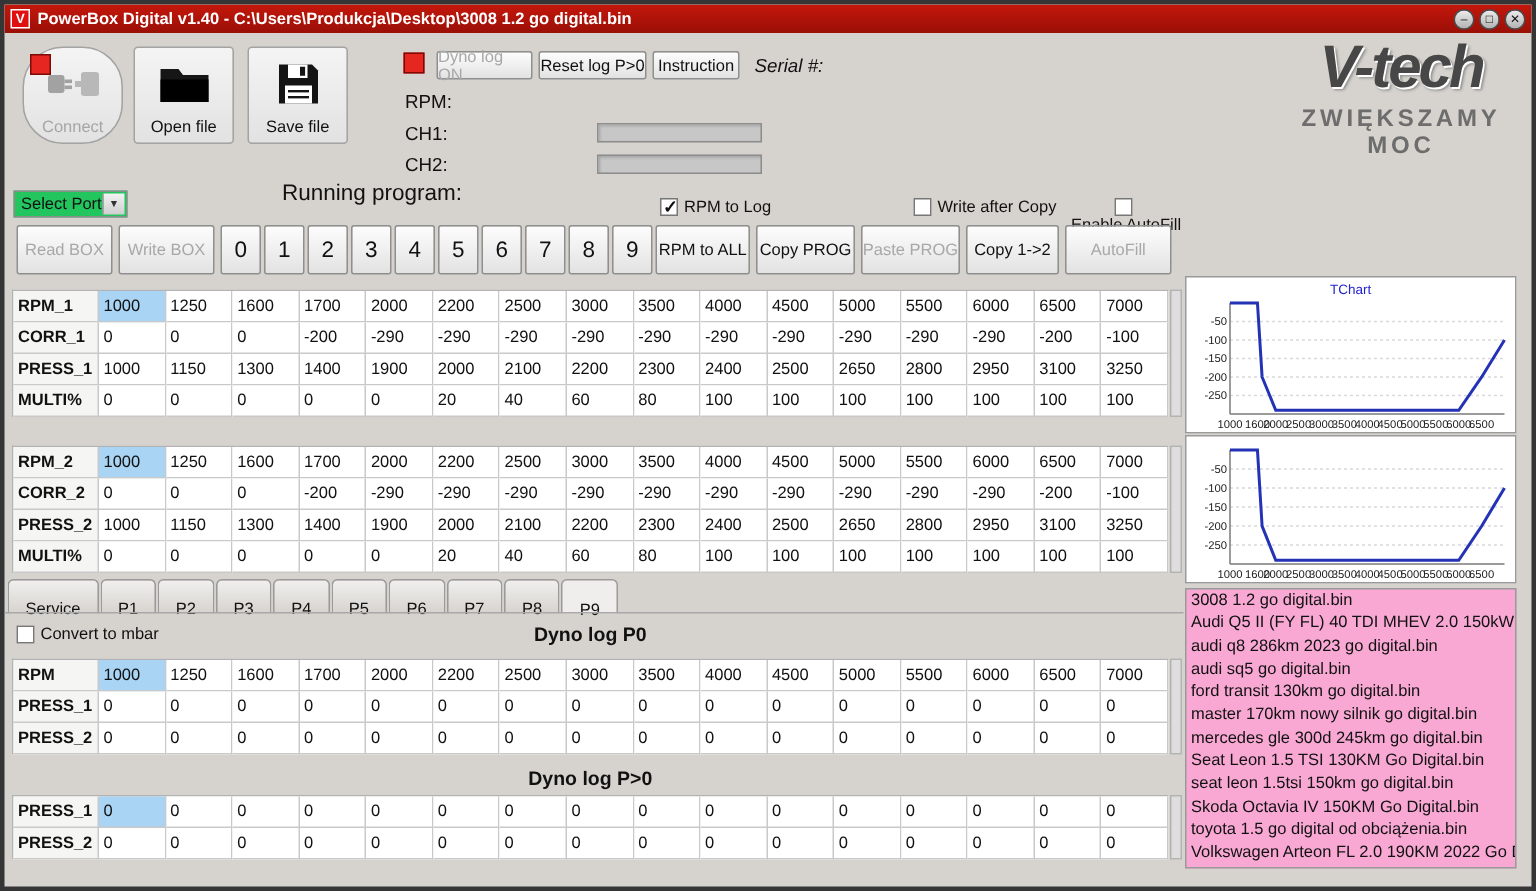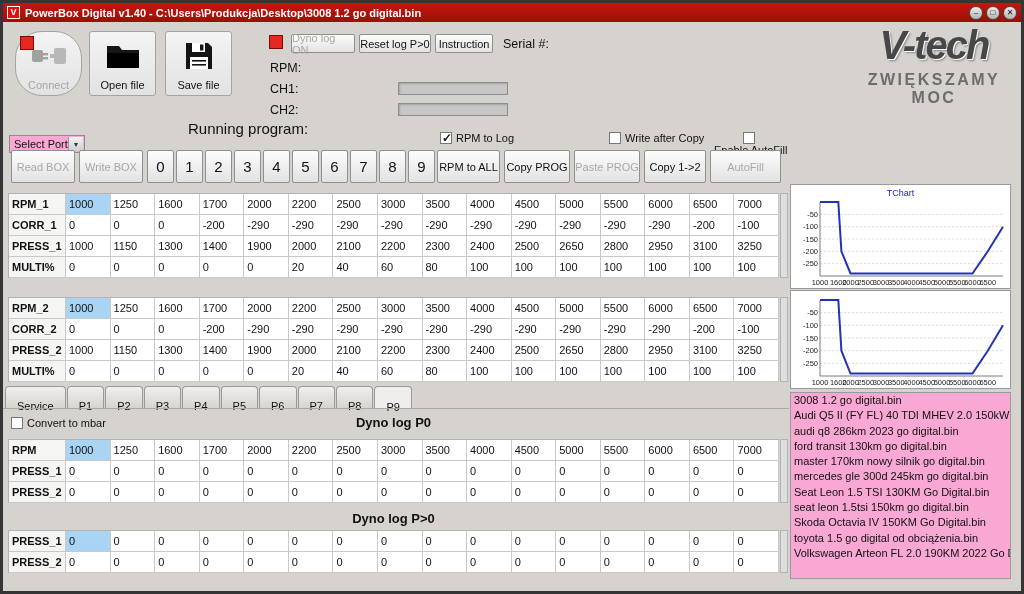--- a/index.html
+++ b/index.html
@@ -45,22 +45,22 @@
     font-size:11px; color:#111; display:flex; align-items:center; justify-content:center;
     position:absolute; cursor:pointer;
   }
   .btn.disabled { color:#a8a8a8; }
   .lbl { position:absolute; font-size:12.5px; }
   .pbar {
     position:absolute; left:395px; width:110px; height:13px;
     background:#c7c7c7; border:1px solid #8d8d8d; box-shadow:inset 1px 1px 2px rgba(0,0,0,.18);
   }
   .dropdown {
-    position:absolute; left:6px; top:132px; width:76px; height:18px;
-    background:#f9a8d4; border:1px solid #8c8c8c; font-size:11px;
+    position:absolute; left:6px; top:124px; width:76px; height:18px;
+    background:#22c55e; border:1px solid #8c8c8c; font-size:11px;
     display:flex; align-items:center; padding-left:4px;
   }
   .dropdown .dd-arrow {
     position:absolute; right:1px; top:1px; bottom:1px; width:15px;
     background:linear-gradient(#f2f2f2,#cfcfcf); border-left:1px solid #9a9a9a;
     font-size:7px; display:flex; align-items:center; justify-content:center; color:#333;
   }
   .run-lbl { position:absolute; left:185px; top:117px; font-size:15px; }
   
   .chkwrap { position:absolute; font-size:11px; display:flex; align-items:center; }
@@ -160,21 +160,21 @@
         <rect x="8" y="23" width="14" height="1.6" fill="#141414"></rect>
       </svg>
     </div>
     <span>Save file</span>
   </div>
 
   <div class="red-ind" style="left:266px; top:32px;"></div>
   <div class="btn disabled" style="left:288px; top:31px; width:64px; height:19px;">Dyno log ON</div>
   <div class="btn" style="left:356px; top:31px; width:72px; height:19px;">Reset log P&gt;0</div>
   <div class="btn" style="left:432px; top:31px; width:58px; height:19px;">Instruction</div>
-  <div class="lbl" style="left:500px; top:34px;">Serial #:</div>
+  <div class="lbl" style="left:500px; top:34px;font-style:italic;">Serial #:</div>
 
   <div class="lbl" style="left:267px; top:58px;">RPM:</div>
   <div class="lbl" style="left:267px; top:79px;">CH1:</div>
   <div class="lbl" style="left:267px; top:100px;">CH2:</div>
   <div class="pbar" style="top:79px;"></div>
   <div class="pbar" style="top:100px;"></div>
 
   <div class="dropdown">
     <span>Select Port</span>
     <span class="dd-arrow">▼</span>
@@ -531,20 +531,21 @@
         <text x="196.75" y="94" text-anchor="middle" font-size="7.5" fill="#222" font-family="Liberation Sans, sans-serif">6500</text>
         <line x1="29" y1="9" x2="29" y2="85" stroke="#7a7a7a"></line>
         <line x1="29" y1="85" x2="212" y2="85" stroke="#7a7a7a"></line>
         <polyline points="29.0,9.0 36.6,9.0 47.3,9.0 50.4,59.7 59.5,82.5 65.6,82.5 74.8,82.5 90.0,82.5 105.3,82.5 120.5,82.5 135.8,82.5 151.0,82.5 166.3,82.5 181.5,82.5 196.8,59.7 212.0,34.3" fill="none" stroke="#2433b5" stroke-width="2"></polyline>
       </svg>
   </div>
   <div class="file-list">
       <div class="file-item">3008 1.2 go digital.bin</div>
       <div class="file-item">Audi Q5 II (FY FL) 40 TDI MHEV 2.0 150kW 204KM (</div>
       <div class="file-item">audi q8 286km 2023 go digital.bin</div>
+      <div class="file-item">audi sq5 go digital.bin</div>
       <div class="file-item">ford transit 130km go digital.bin</div>
       <div class="file-item">master 170km nowy silnik go digital.bin</div>
       <div class="file-item">mercedes gle 300d 245km go digital.bin</div>
       <div class="file-item">Seat Leon 1.5 TSI 130KM Go Digital.bin</div>
       <div class="file-item">seat leon 1.5tsi 150km go digital.bin</div>
       <div class="file-item">Skoda Octavia IV 150KM Go Digital.bin</div>
       <div class="file-item">toyota 1.5 go digital od obciążenia.bin</div>
       <div class="file-item">Volkswagen Arteon FL 2.0 190KM 2022 Go Digital Au</div>
     </div>
 

